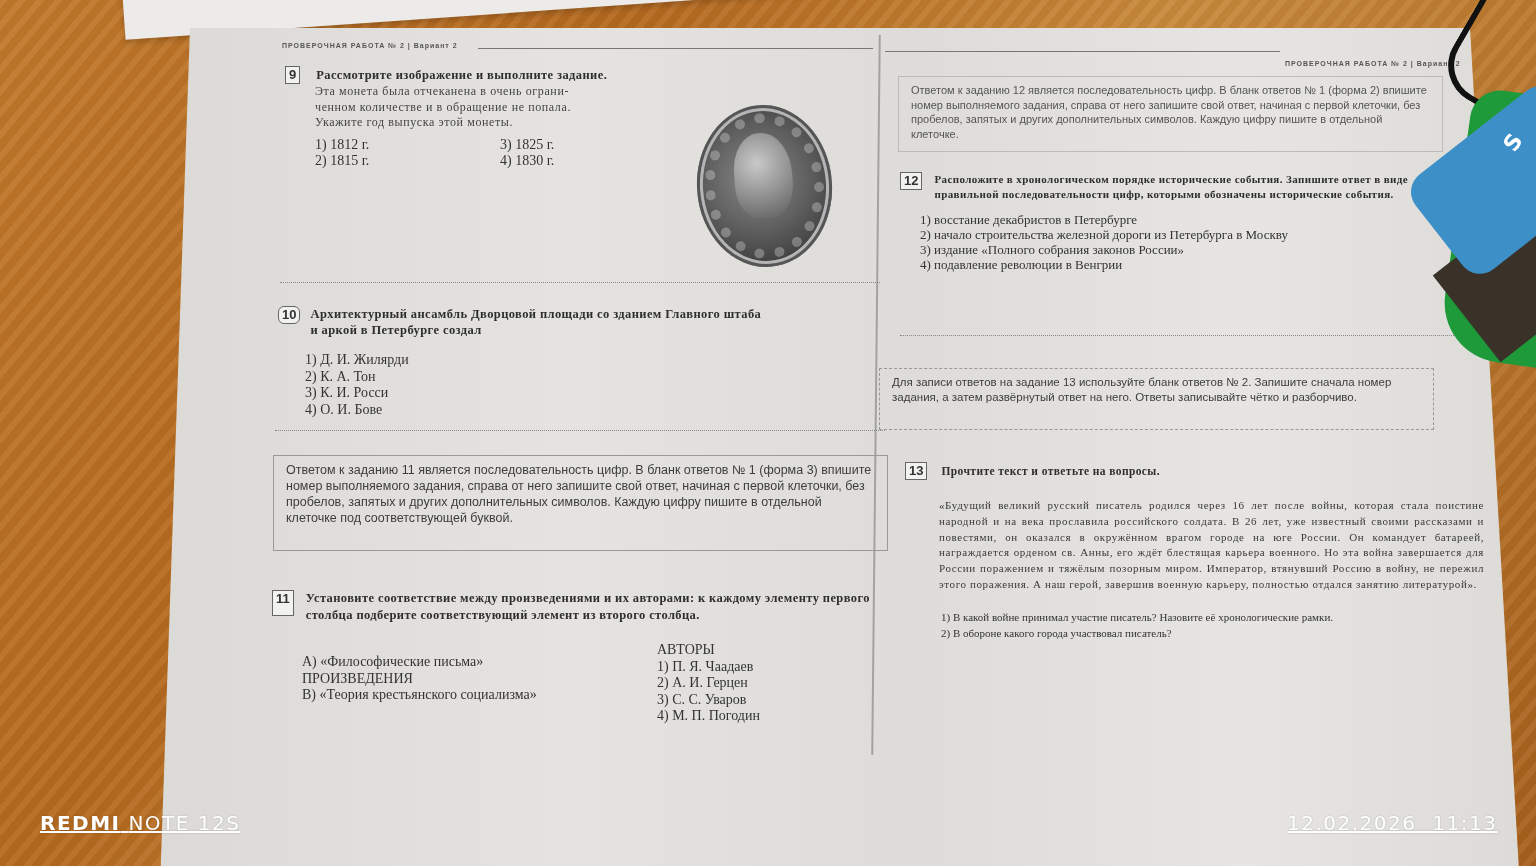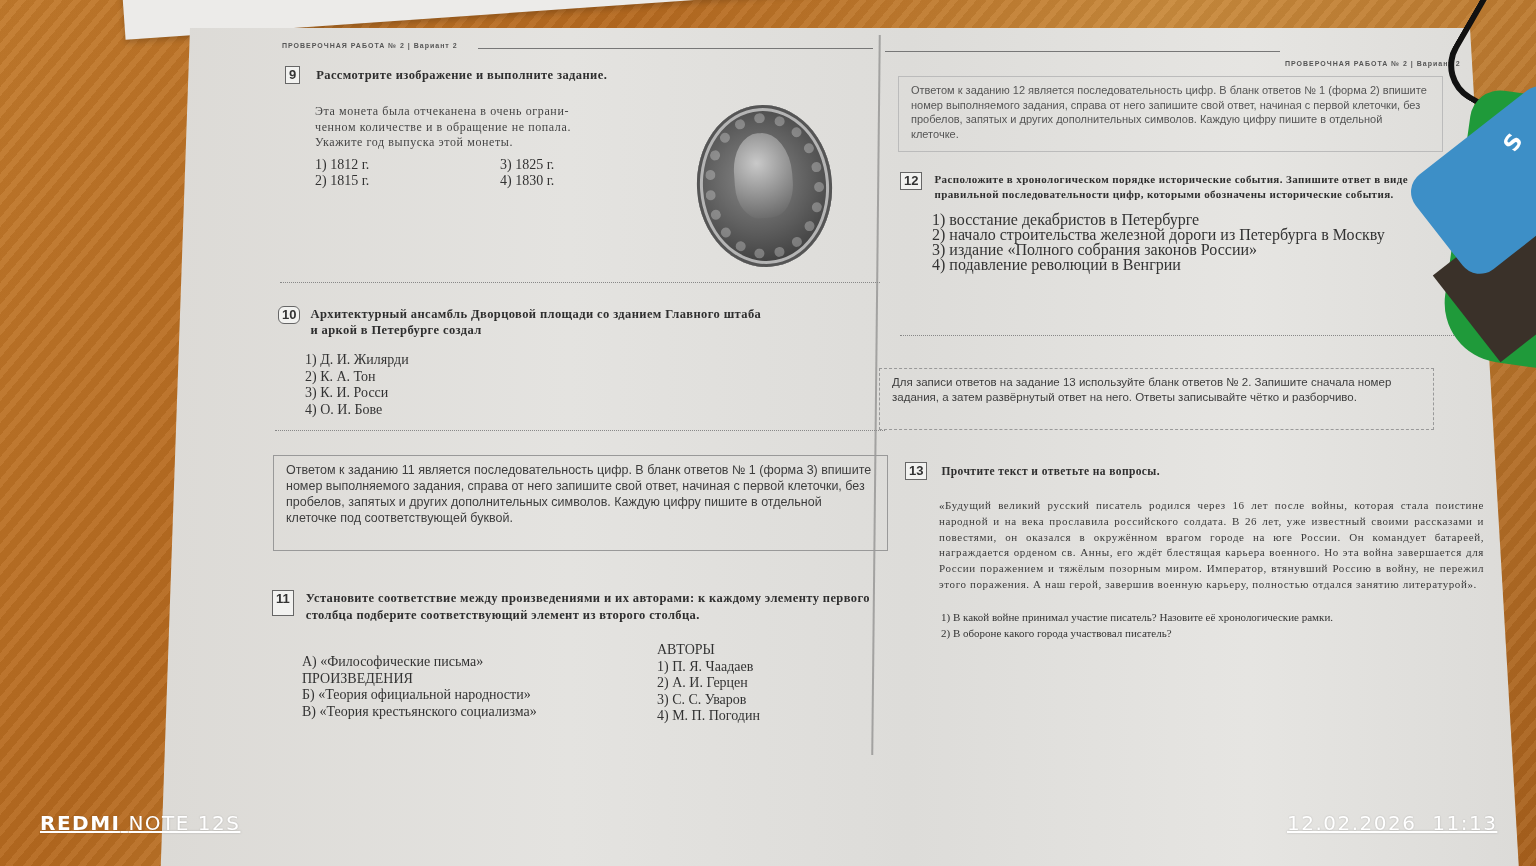--- a/index.html
+++ b/index.html
@@ -95,21 +95,21 @@
 <div class="header-line" style="left:282px; top:42px;">ПРОВЕРОЧНАЯ РАБОТА № 2 | Вариант 2</div>
 <div class="header-rule" style="left:478px; top:48px; width:395px;"></div>
 <div class="header-rule" style="left:885px; top:51px; width:395px;"></div>
 <div class="header-line" style="left:1285px; top:60px;">ПРОВЕРОЧНАЯ РАБОТА № 2 | Вариант 2</div>
 
 <div class="block" style="left:285px; top:66px; width:400px;">
   <div style="display:flex; align-items:center; gap:16px;">
     <span class="tasknum">9</span>
     <span class="title">Рассмотрите изображение и выполните задание.</span>
   </div>
-  <div class="body-text" style="margin-left:30px; margin-top:20px;">
+  <div class="body-text" style="margin-left:30px; margin-top:0;">
     <div>Эта монета была отчеканена в очень ограни-</div>
     <div>ченном количестве и в обращение не попала.</div>
     <div>Укажите год выпуска этой монеты.</div>
   </div>
   <div class="opts" style="margin-left:30px; margin-top:6px; display:grid; grid-template-columns:185px 140px;">
     <div>1) 1812 г.</div>
     <div>3) 1825 г.</div>
     <div>2) 1815 г.</div>
     <div>4) 1830 г.</div>
   </div>
@@ -141,41 +141,40 @@
 
 <div class="block" style="left:272px; top:590px; width:625px;">
   <div style="display:flex; gap:12px;">
     <span class="tasknum" style="height:26px;">11</span>
     <div class="title" style="line-height:17px;">Установите соответствие между произведениями и их авторами: к каждому элементу первого столбца подберите соответствующий элемент из второго столбца.</div>
   </div>
   <div style="display:flex; margin-top:18px; margin-left:30px;">
     <div class="opts" style="width:355px; margin-top:12px;">
       <div>А) «Философические письма»</div>
       <div>ПРОИЗВЕДЕНИЯ</div>
-      <div>Б) «Теория официальной народности»</div>
       <div>В) «Теория крестьянского социализма»</div>
     </div>
     <div class="opts">
       <div>АВТОРЫ</div>
       <div>1) П. Я. Чаадаев</div>
       <div>2) А. И. Герцен</div>
       <div>3) С. С. Уваров</div>
       <div>4) М. П. Погодин</div>
     </div>
   </div>
 </div>
 
 <div class="note" style="left:898px; top:76px; width:545px; height:76px; border-color:#bbb; color:#555; font-size:11px; line-height:14.5px;">Ответом к заданию 12 является последовательность цифр. В бланк ответов № 1 (форма 2) впишите номер выполняемого задания, справа от него запишите свой ответ, начиная с первой клеточки, без пробелов, запятых и других дополнительных символов. Каждую цифру пишите в отдельной клеточке.</div>
 
 <div class="block" style="left:900px; top:172px; width:545px;">
   <div style="display:flex; gap:12px;">
     <span class="tasknum" style="height:18px;">12</span>
     <div class="title" style="font-size:11px; line-height:15px;">Расположите в хронологическом порядке исторические события. Запишите ответ в виде правильной последовательности цифр, которыми обозначены исторические события.</div>
   </div>
-  <div class="opts" style="margin-left:32px; margin-top:10px; font-size:16px; line-height:15px;">
+  <div class="opts" style="margin-left:20px; margin-top:10px; font-size:13px; line-height:15px;">
     <div>1) восстание декабристов в Петербурге</div>
     <div>2) начало строительства железной дороги из Петербурга в Москву</div>
     <div>3) издание «Полного собрания законов России»</div>
     <div>4) подавление революции в Венгрии</div>
   </div>
 </div>
 <div class="dotted" style="left:900px; top:335px; width:560px;"></div>
 
 <div class="note" style="left:879px; top:368px; width:555px; height:62px; border-style:dashed; font-size:11.5px; line-height:15px;">Для записи ответов на задание 13 используйте бланк ответов № 2. Запишите сначала номер задания, а затем развёрнутый ответ на него. Ответы записывайте чётко и разборчиво.</div>
 

